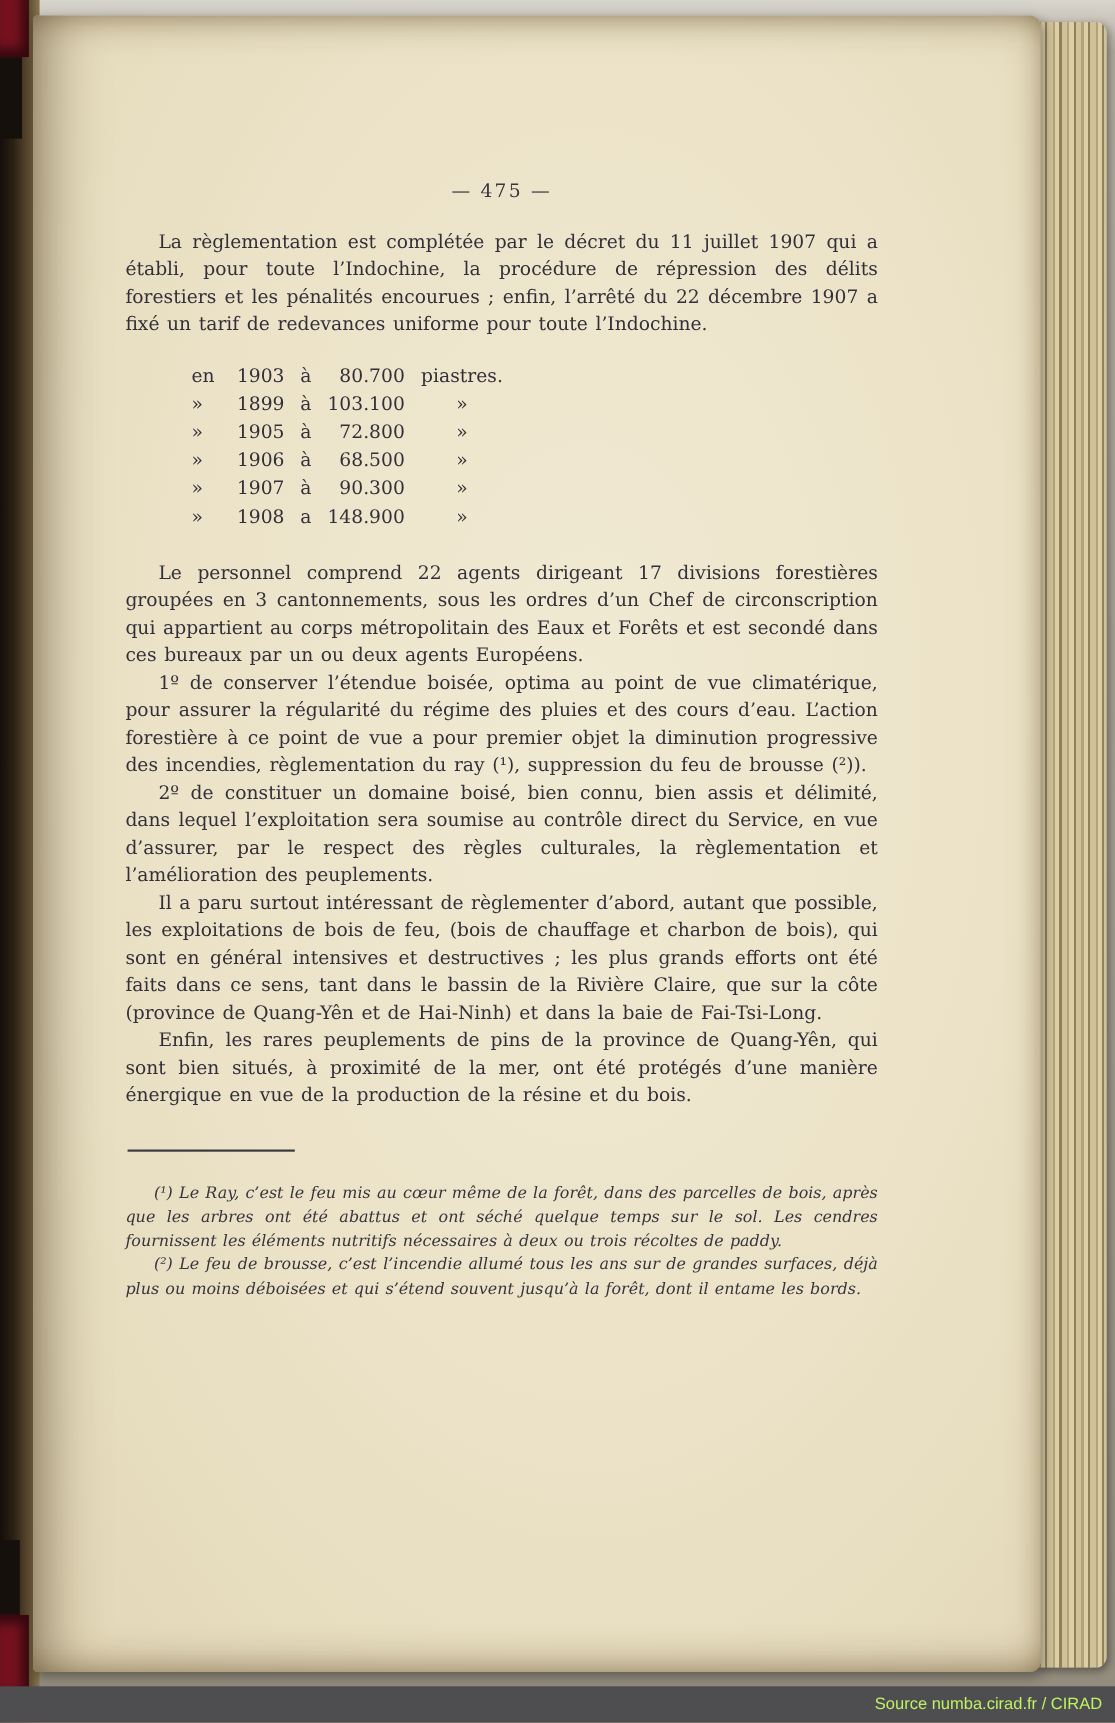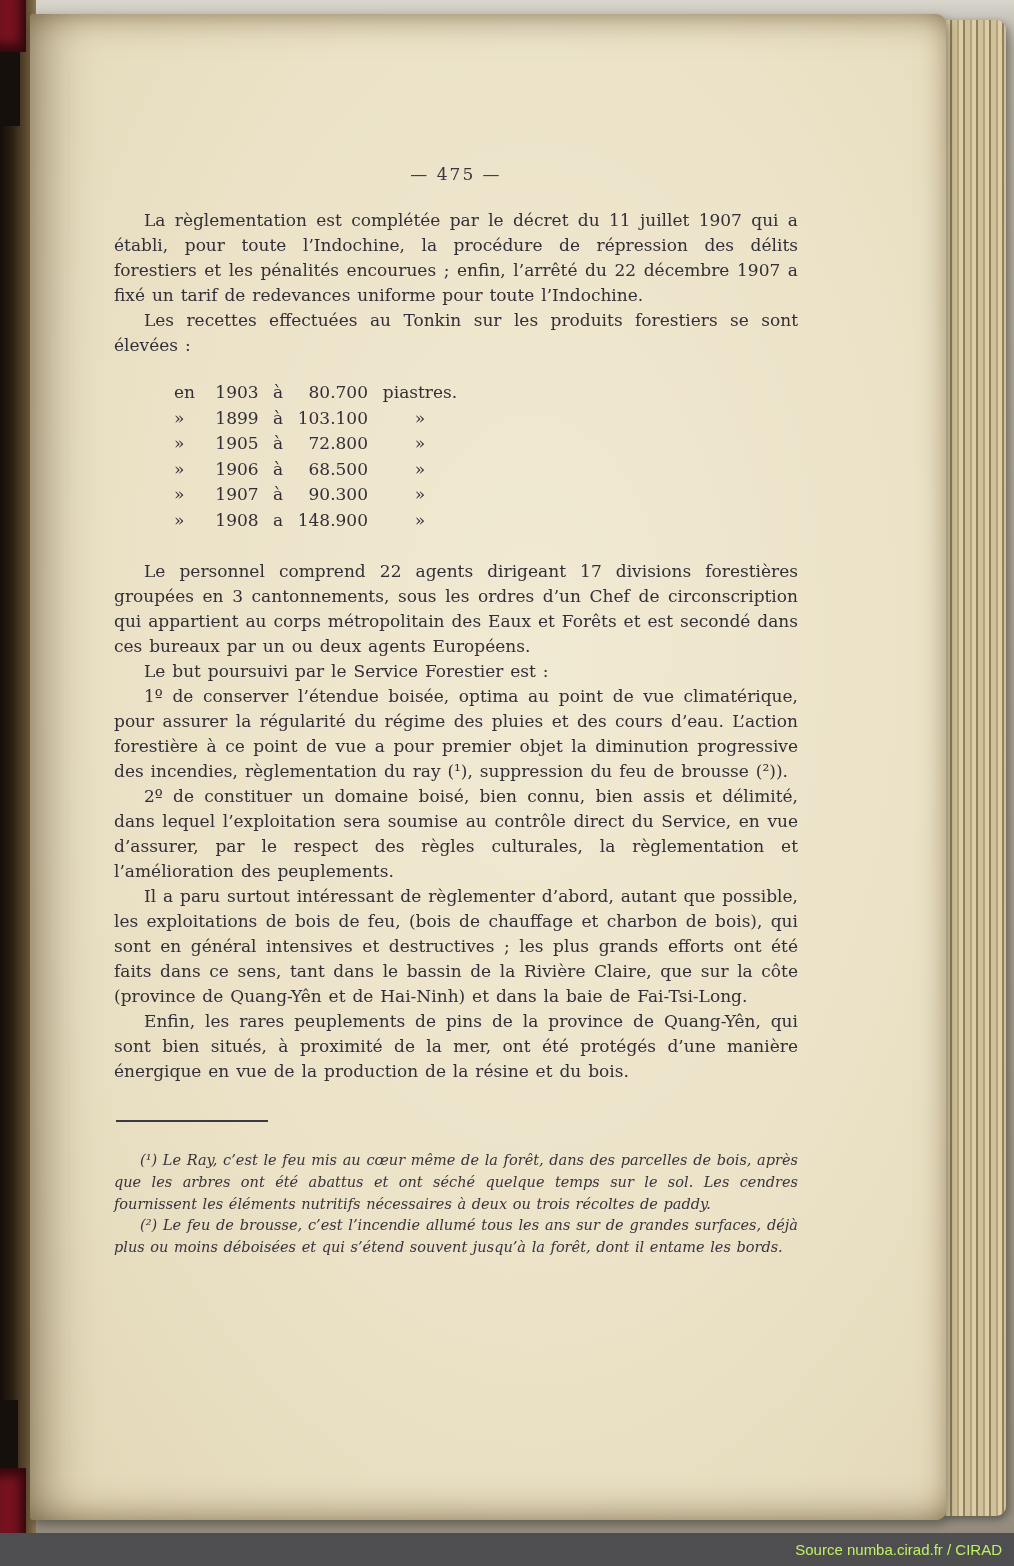--- a/index.html
+++ b/index.html
@@ -80,21 +80,20 @@
   <div class="spine-black-top"></div>
   <div class="spine-black-bottom"></div>
   <div class="spine-red top"></div>
   <div class="spine-red bottom"></div>
   <div class="page-stack"></div>
 
   <div class="page">
     <div class="page-number">— 475 —</div>
 
     <p class="para">La règlementation est complétée par le décret du 11 juillet 1907 qui a établi, pour toute l’Indochine, la procédure de répression des délits forestiers et les pénalités encourues ; enfin, l’arrêté du 22 décembre 1907 a fixé un tarif de redevances uniforme pour toute l’Indochine.</p>
-    <p class="para">Les recettes effectuées au Tonkin sur les produits forestiers se sont élevées :</p>
 
     <div class="receipts">
       <div class="rrow">
         <span class="c-prefix">en</span>
         <span class="c-year">1903</span>
         <span class="c-sep">à</span>
         <span class="c-amount">80.700</span>
         <span class="c-unit">piastres.</span>
       </div>
       <div class="rrow">
@@ -128,21 +127,20 @@
       <div class="rrow">
         <span class="c-prefix">»</span>
         <span class="c-year">1908</span>
         <span class="c-sep">a</span>
         <span class="c-amount">148.900</span>
         <span class="c-unit">»</span>
       </div>
     </div>
 
     <p class="para">Le personnel comprend 22 agents dirigeant 17 divisions forestières groupées en 3 cantonnements, sous les ordres d’un Chef de circonscription qui appartient au corps métropolitain des Eaux et Forêts et est secondé dans ces bureaux par un ou deux agents Européens.</p>
-    <p class="para">Le but poursuivi par le Service Forestier est :</p>
     <p class="para">1º de conserver l’étendue boisée, optima au point de vue climatérique, pour assurer la régularité du régime des pluies et des cours d’eau. L’action forestière à ce point de vue a pour premier objet la diminution progressive des incendies, règlementation du ray (¹), suppression du feu de brousse (²)).</p>
     <p class="para">2º de constituer un domaine boisé, bien connu, bien assis et délimité, dans lequel l’exploitation sera soumise au contrôle direct du Service, en vue d’assurer, par le respect des règles culturales, la règlementation et l’amélioration des peuplements.</p>
     <p class="para">Il a paru surtout intéressant de règlementer d’abord, autant que possible, les exploitations de bois de feu, (bois de chauffage et charbon de bois), qui sont en général intensives et destructives ; les plus grands efforts ont été faits dans ce sens, tant dans le bassin de la Rivière Claire, que sur la côte (province de Quang-Yên et de Hai-Ninh) et dans la baie de Fai-Tsi-Long.</p>
     <p class="para">Enfin, les rares peuplements de pins de la province de Quang-Yên, qui sont bien situés, à proximité de la mer, ont été protégés d’une manière énergique en vue de la production de la résine et du bois.</p>
 
     <div class="fn-rule"></div>
 
     <p class="footnote">(¹) Le Ray, c’est le feu mis au cœur même de la forêt, dans des parcelles de bois, après que les arbres ont été abattus et ont séché quelque temps sur le sol. Les cendres fournissent les éléments nutritifs nécessaires à deux ou trois récoltes de paddy.</p>
     <p class="footnote">(²) Le feu de brousse, c’est l’incendie allumé tous les ans sur de grandes surfaces, déjà plus ou moins déboisées et qui s’étend souvent jusqu’à la forêt, dont il entame les bords.</p>
   </div>

